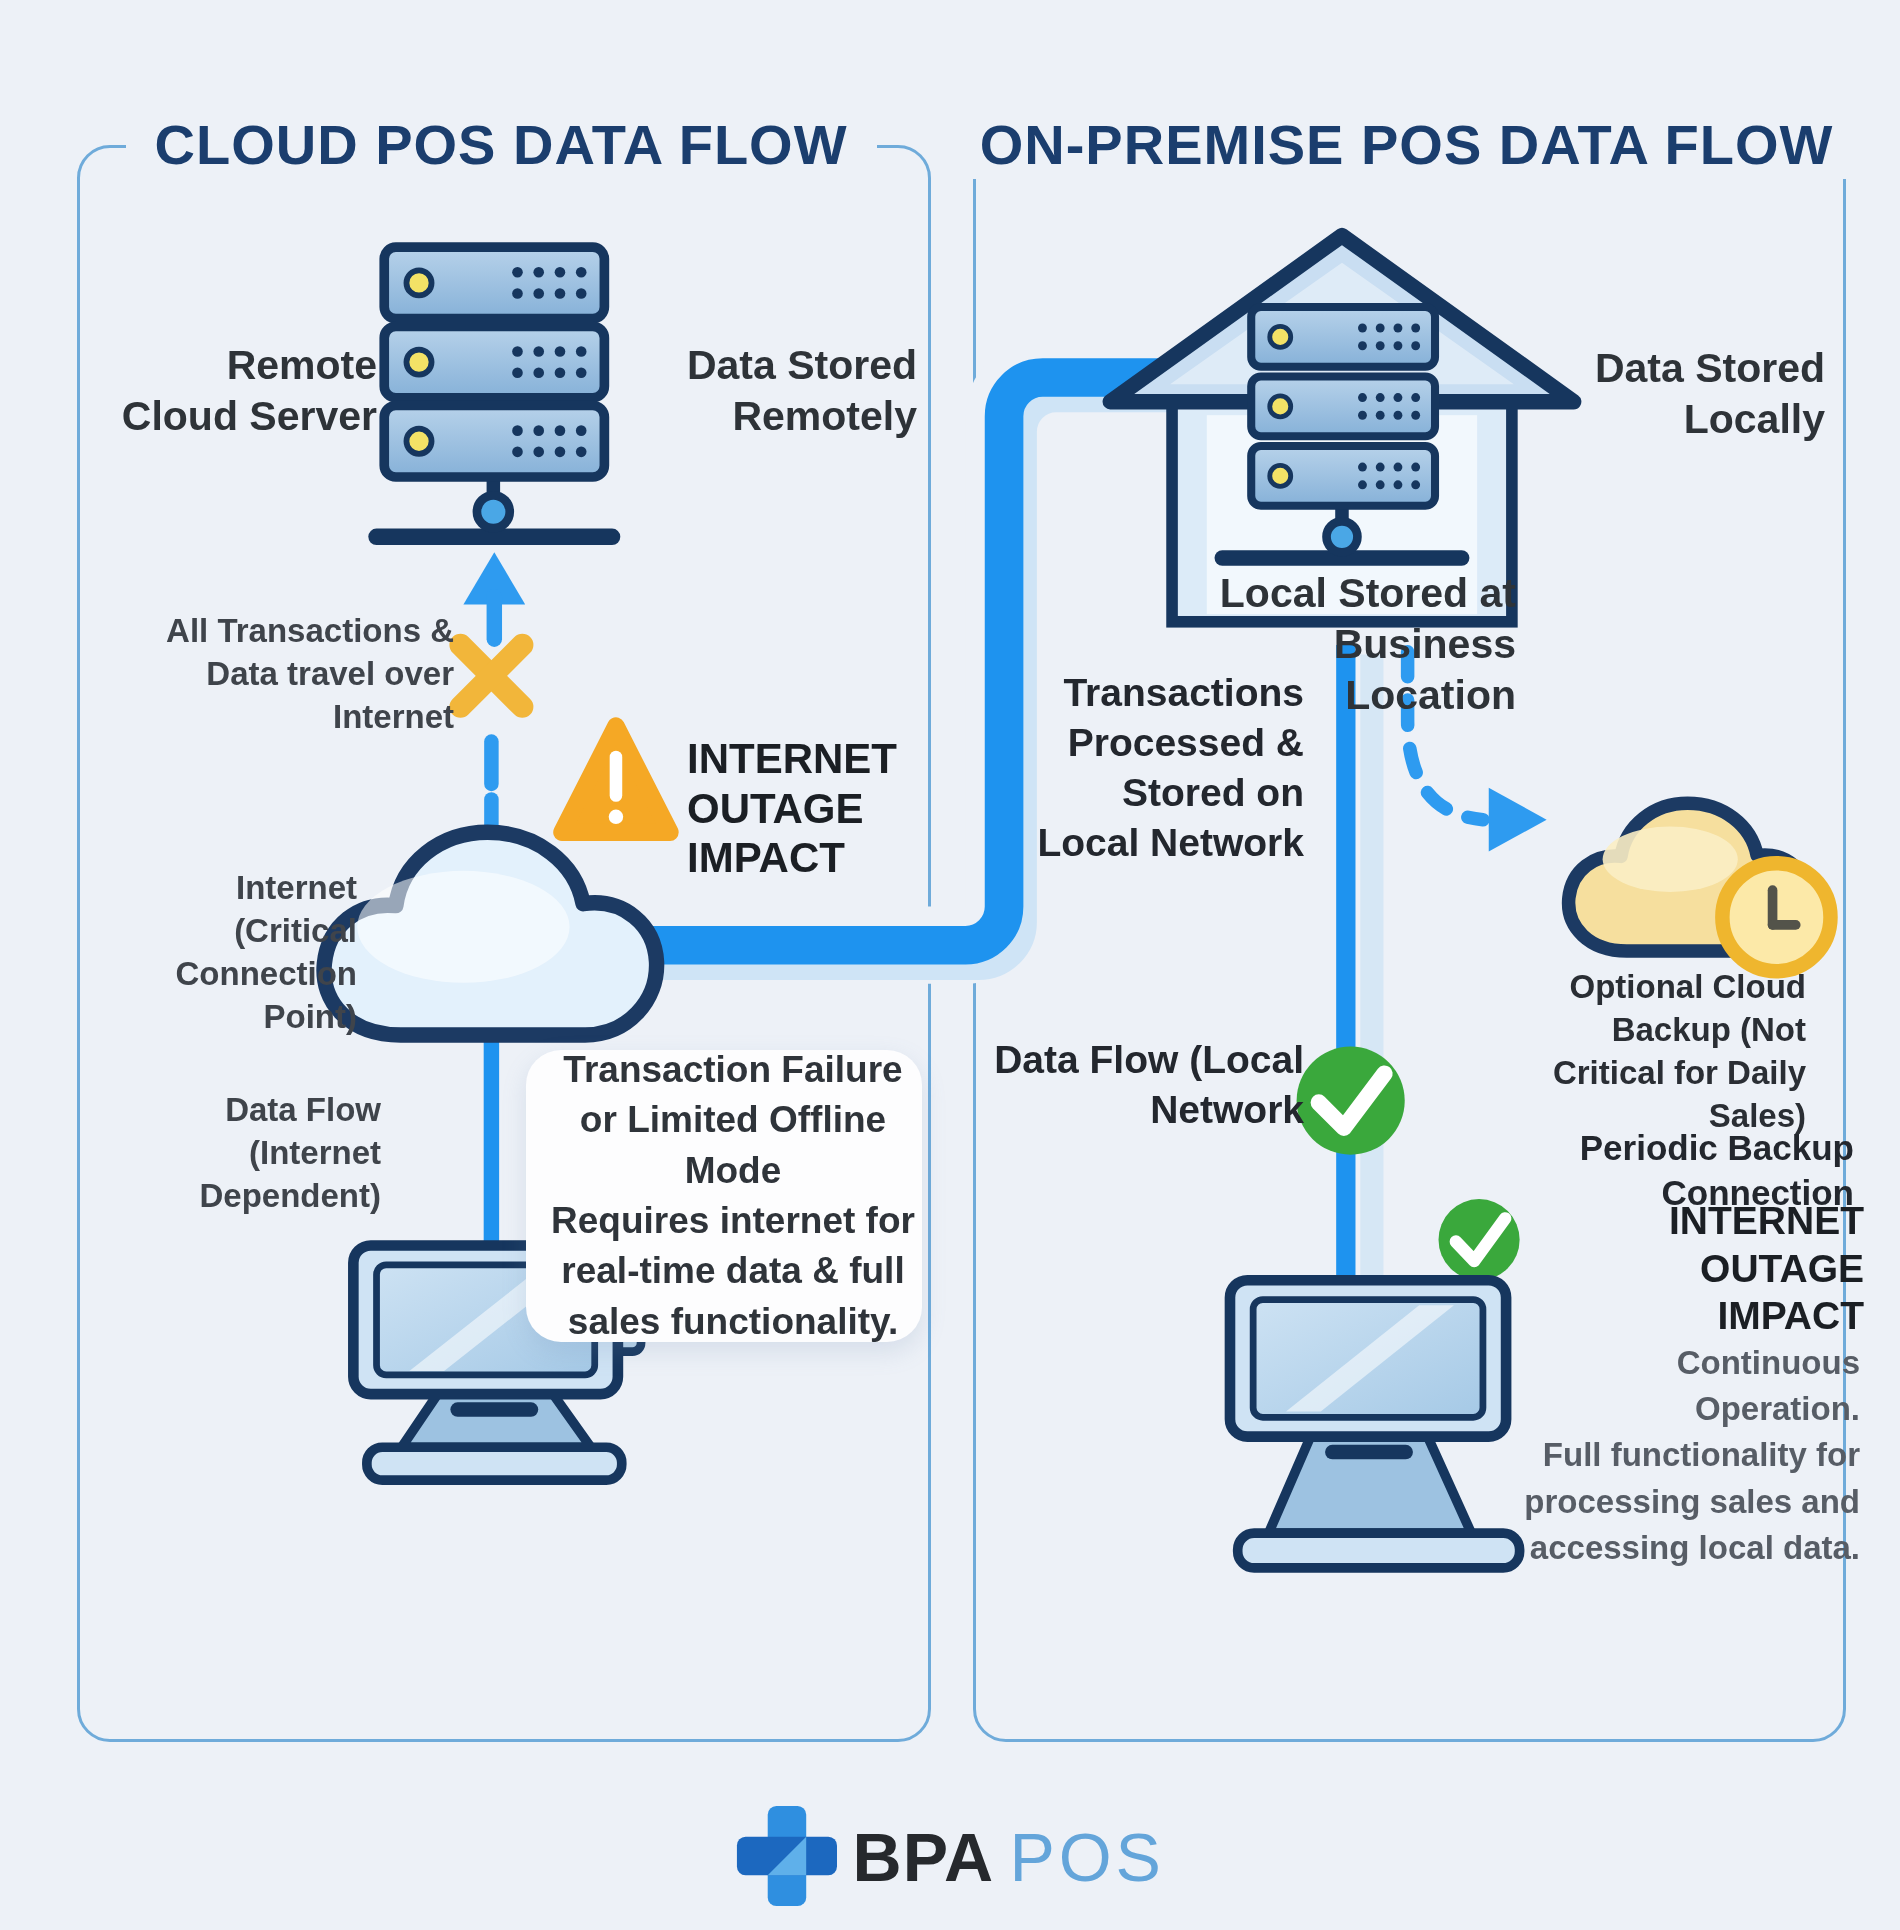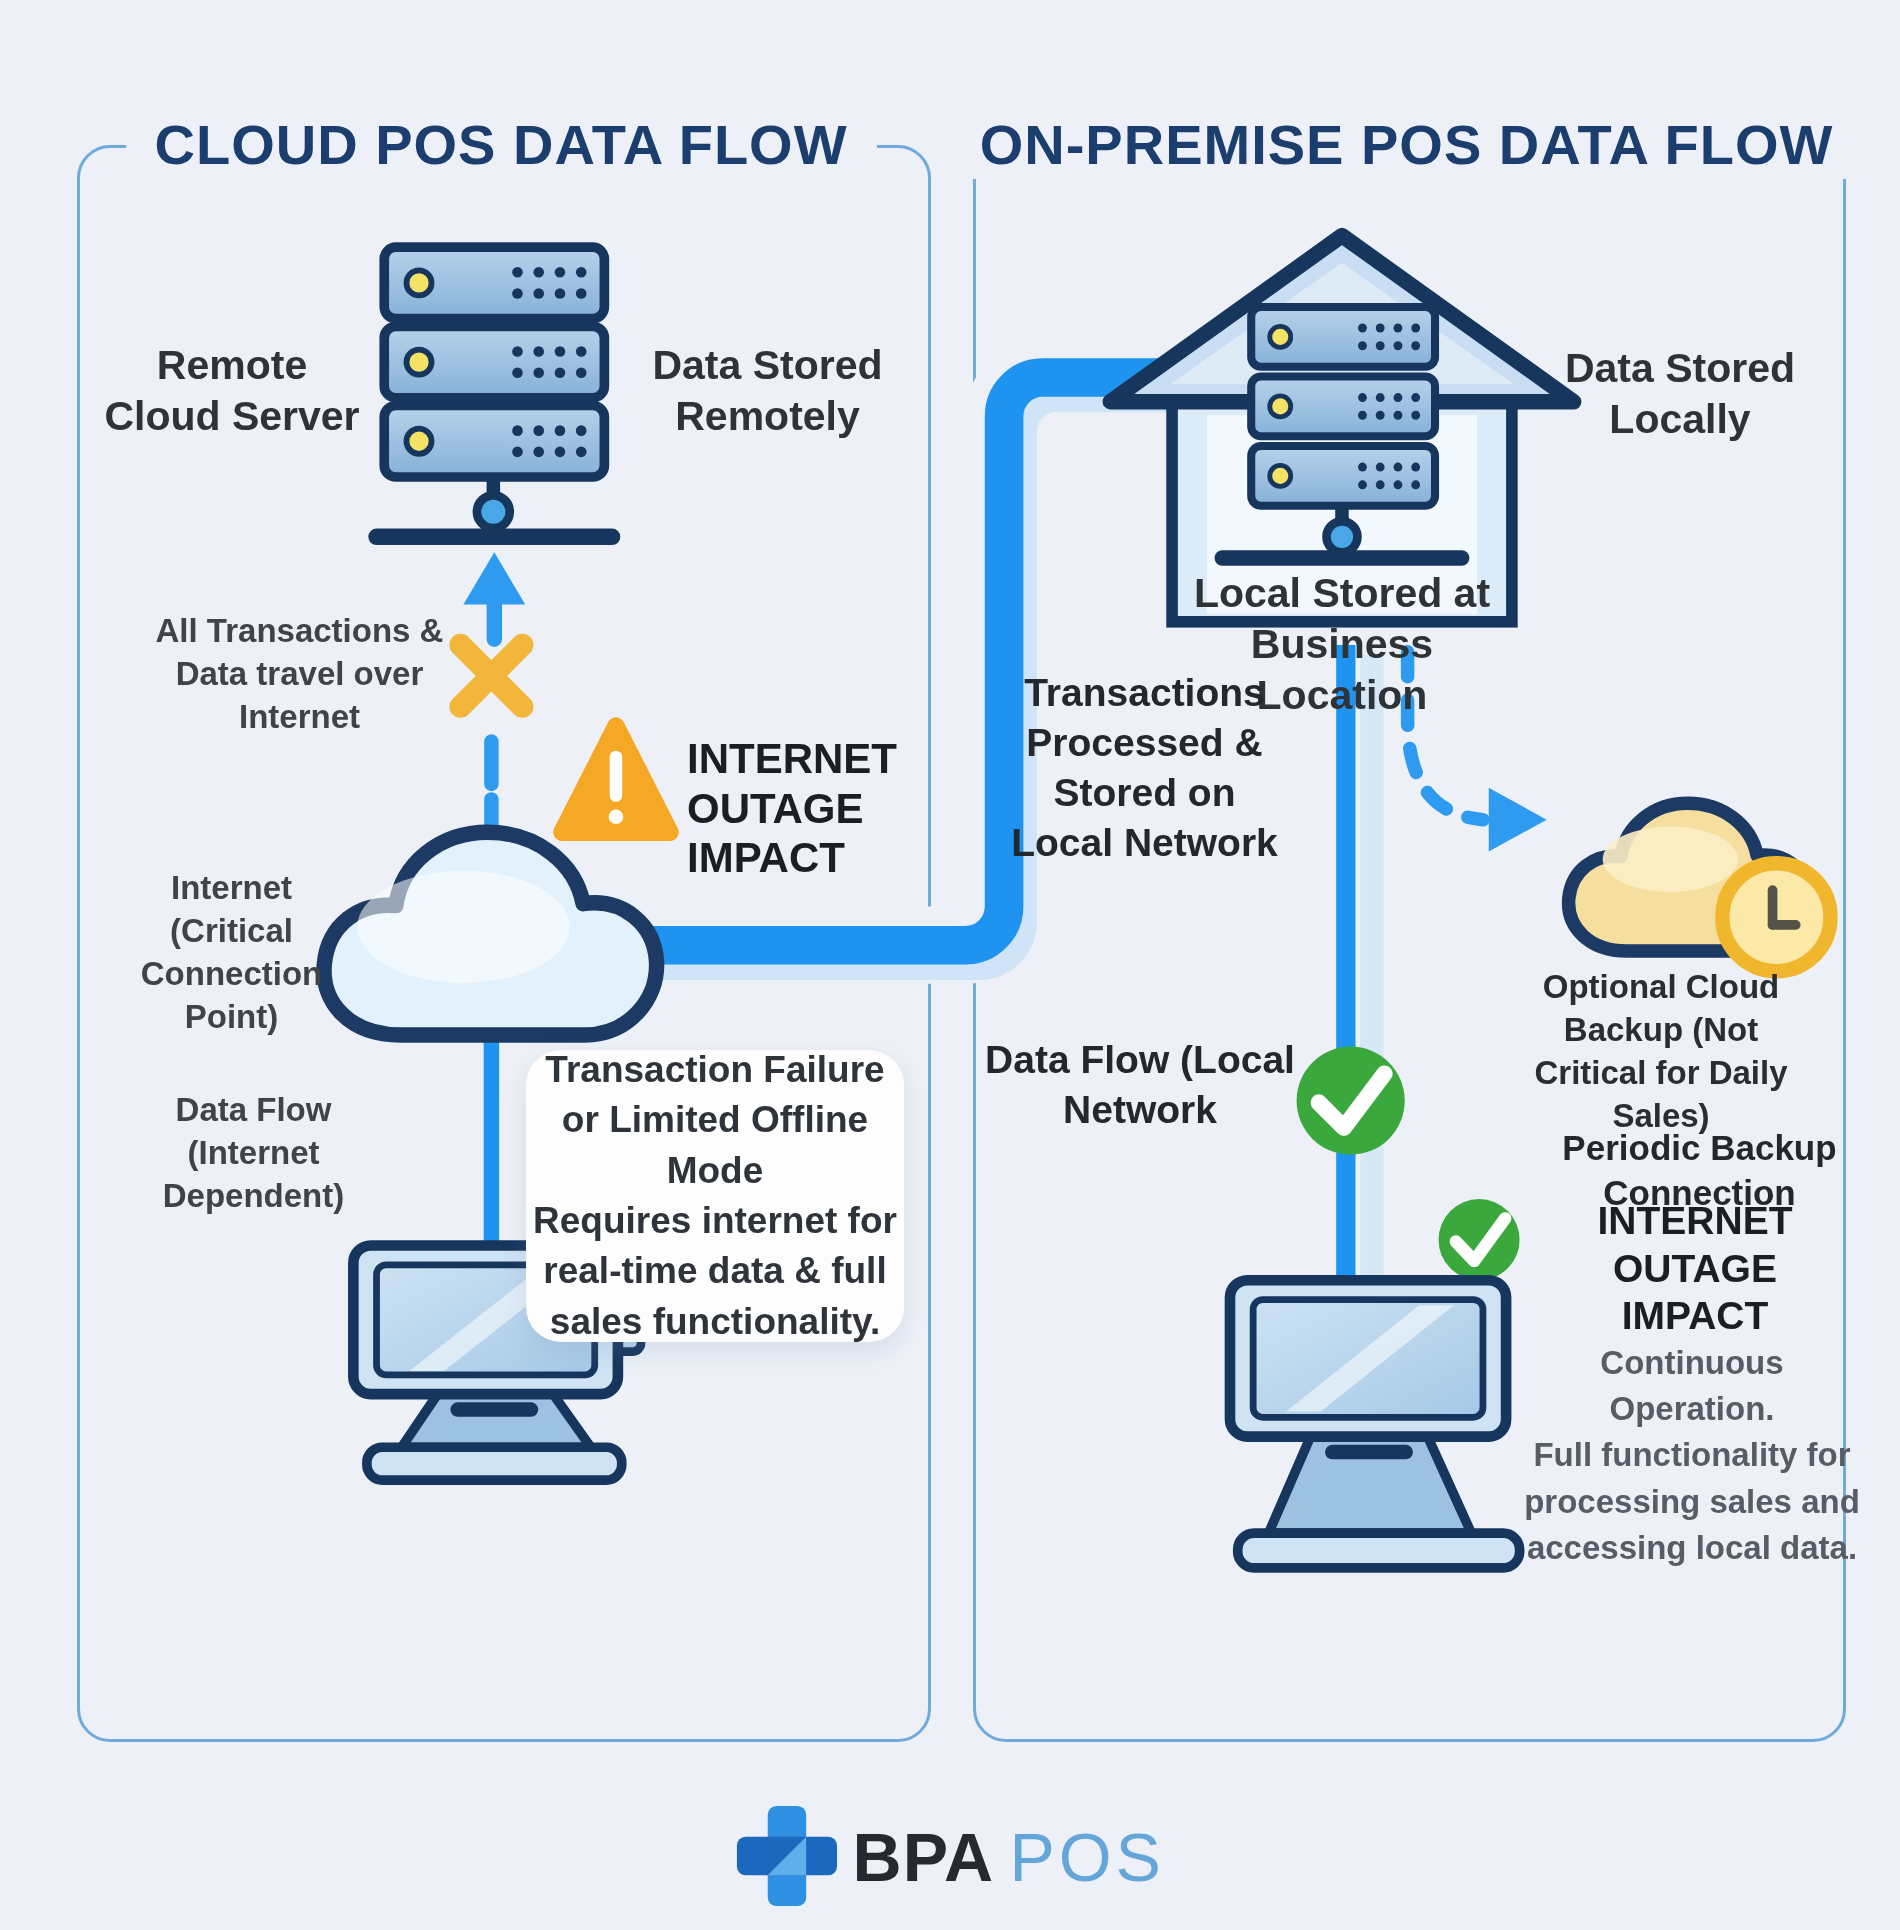--- a/index.html
+++ b/index.html
@@ -6,31 +6,31 @@
   .canvas{position:relative;width:1900px;height:1930px;background:#edf1f7;overflow:hidden;
           font-family:"Liberation Sans","DejaVu Sans",sans-serif;}
   .panel{position:absolute;top:145px;height:1591px;border:3.9px solid #6fabda;border-radius:33px;}
   .panel.left{left:77px;width:848px;}
   .panel.right{left:973px;width:867px;}
   .panel-title-row{position:absolute;top:110px;display:flex;justify-content:center;}
   .panel-title-row.left{left:77px;width:848px;}
   .panel-title-row.right{left:973px;width:867px;}
   .panel-title{background:#edf1f7;padding:3.9px 29px;font-size:56px;font-weight:800;
                color:#1b3e6e;letter-spacing:1px;white-space:nowrap;line-height:1.1;}
-  .lbl{position:absolute;white-space:pre-line;text-align:center;}
+  .lbl{position:absolute;white-space:pre-line;text-align:right;}
   .b42{font-size:41px;line-height:1.24;font-weight:700;color:#2e3338;}
   .b40{font-size:39px;line-height:1.28;font-weight:700;color:#23272e;}
   .b36{font-size:35px;line-height:1.28;font-weight:700;color:#23272e;}
   .b34{font-size:33px;line-height:1.3;font-weight:700;color:#3f444b;}
   .outage{font-size:42px;line-height:1.18;font-weight:800;color:#1b1f24;}
   .outage-r{font-size:39px;line-height:1.22;font-weight:800;color:#1b1f24;}
   .gray{font-size:33px;line-height:1.4;font-weight:700;color:#575d66;}
   .failure-box{position:absolute;left:526px;top:1050px;width:378px;height:292px;background:#fdfdfe;
                border-radius:35px;box-shadow:0 9.7px 25px rgba(110,140,175,.18);
-               display:flex;align-items:center;justify-content:center;}
+               display:flex;align-items:center;justify-content:center;padding-left:18px;}
   .failure-text{white-space:pre-line;text-align:center;font-size:37px;line-height:1.36;
                 font-weight:600;color:#2f343a;}
   .overlay{position:absolute;left:0;top:0;width:1900px;height:1930px;pointer-events:none;}
   .footer{position:absolute;left:0;top:1804px;width:1900px;display:flex;align-items:center;
           justify-content:center;gap:15.4px;}
   .brand-bold{font-size:68px;font-weight:800;color:#26292d;letter-spacing:1px;}
   .brand-light{font-size:68px;font-weight:100;color:#64a5da;letter-spacing:3.9px;}
 </style>
 </head>
 <body>

